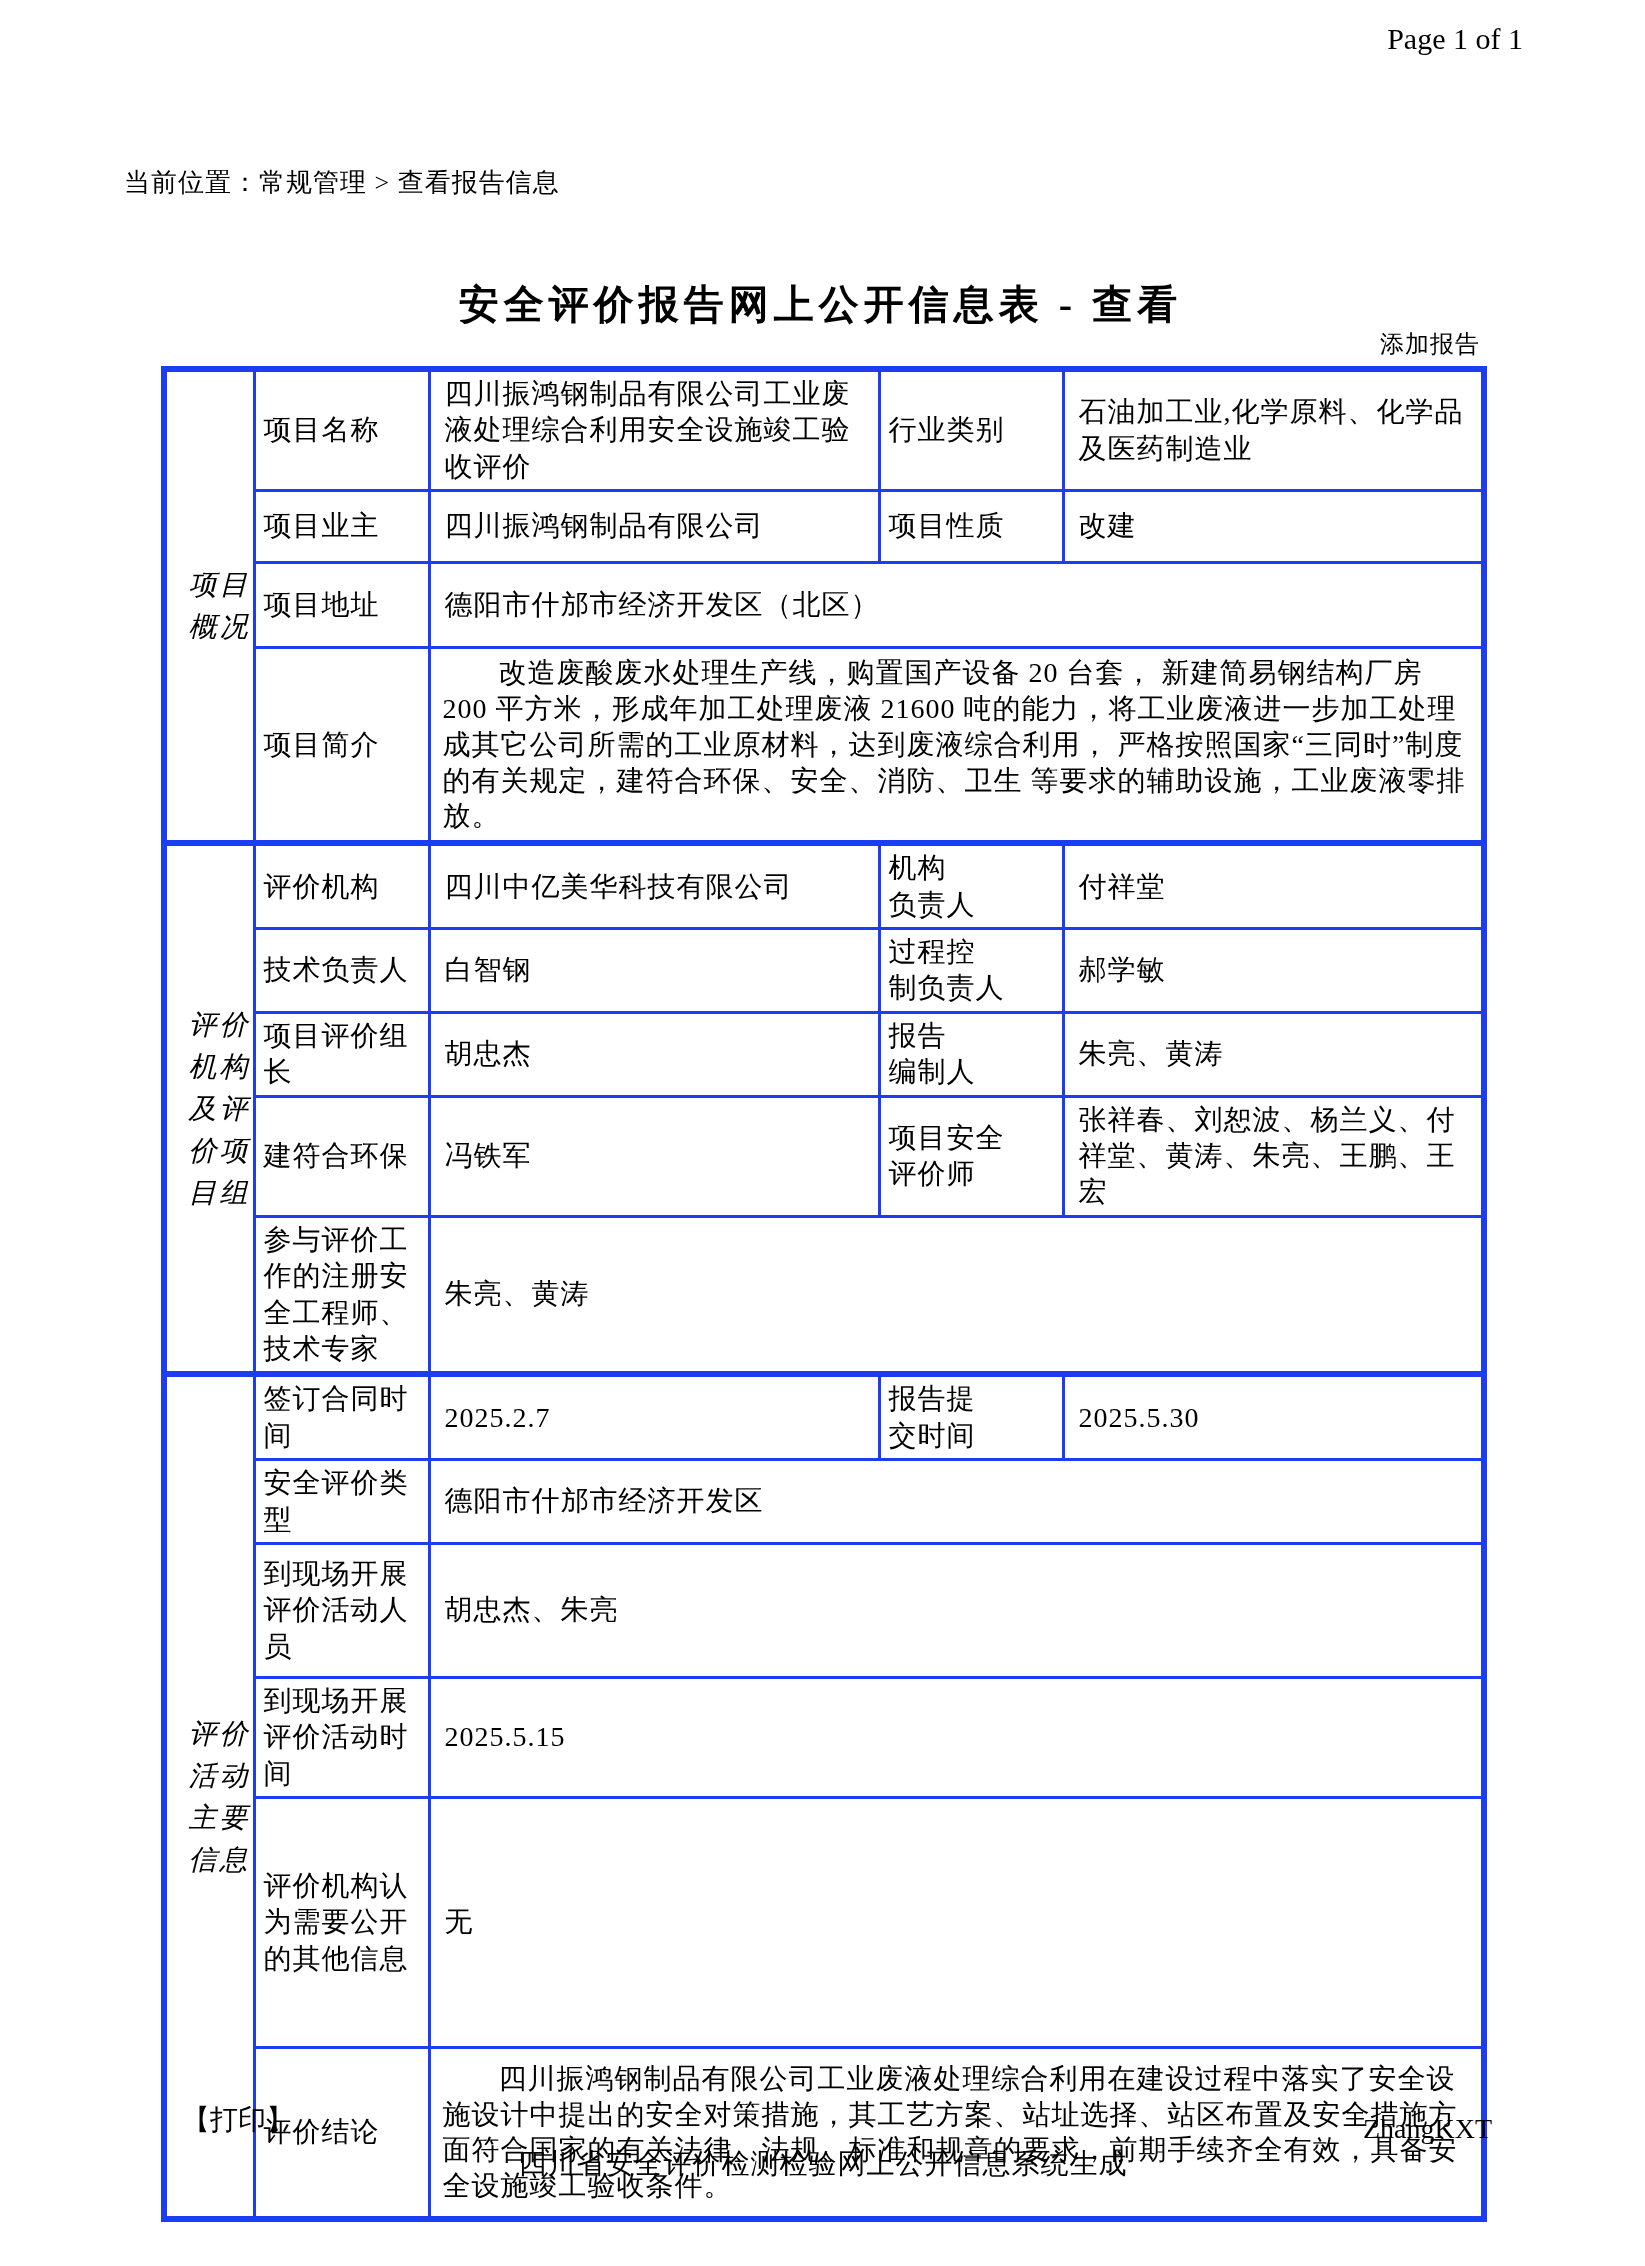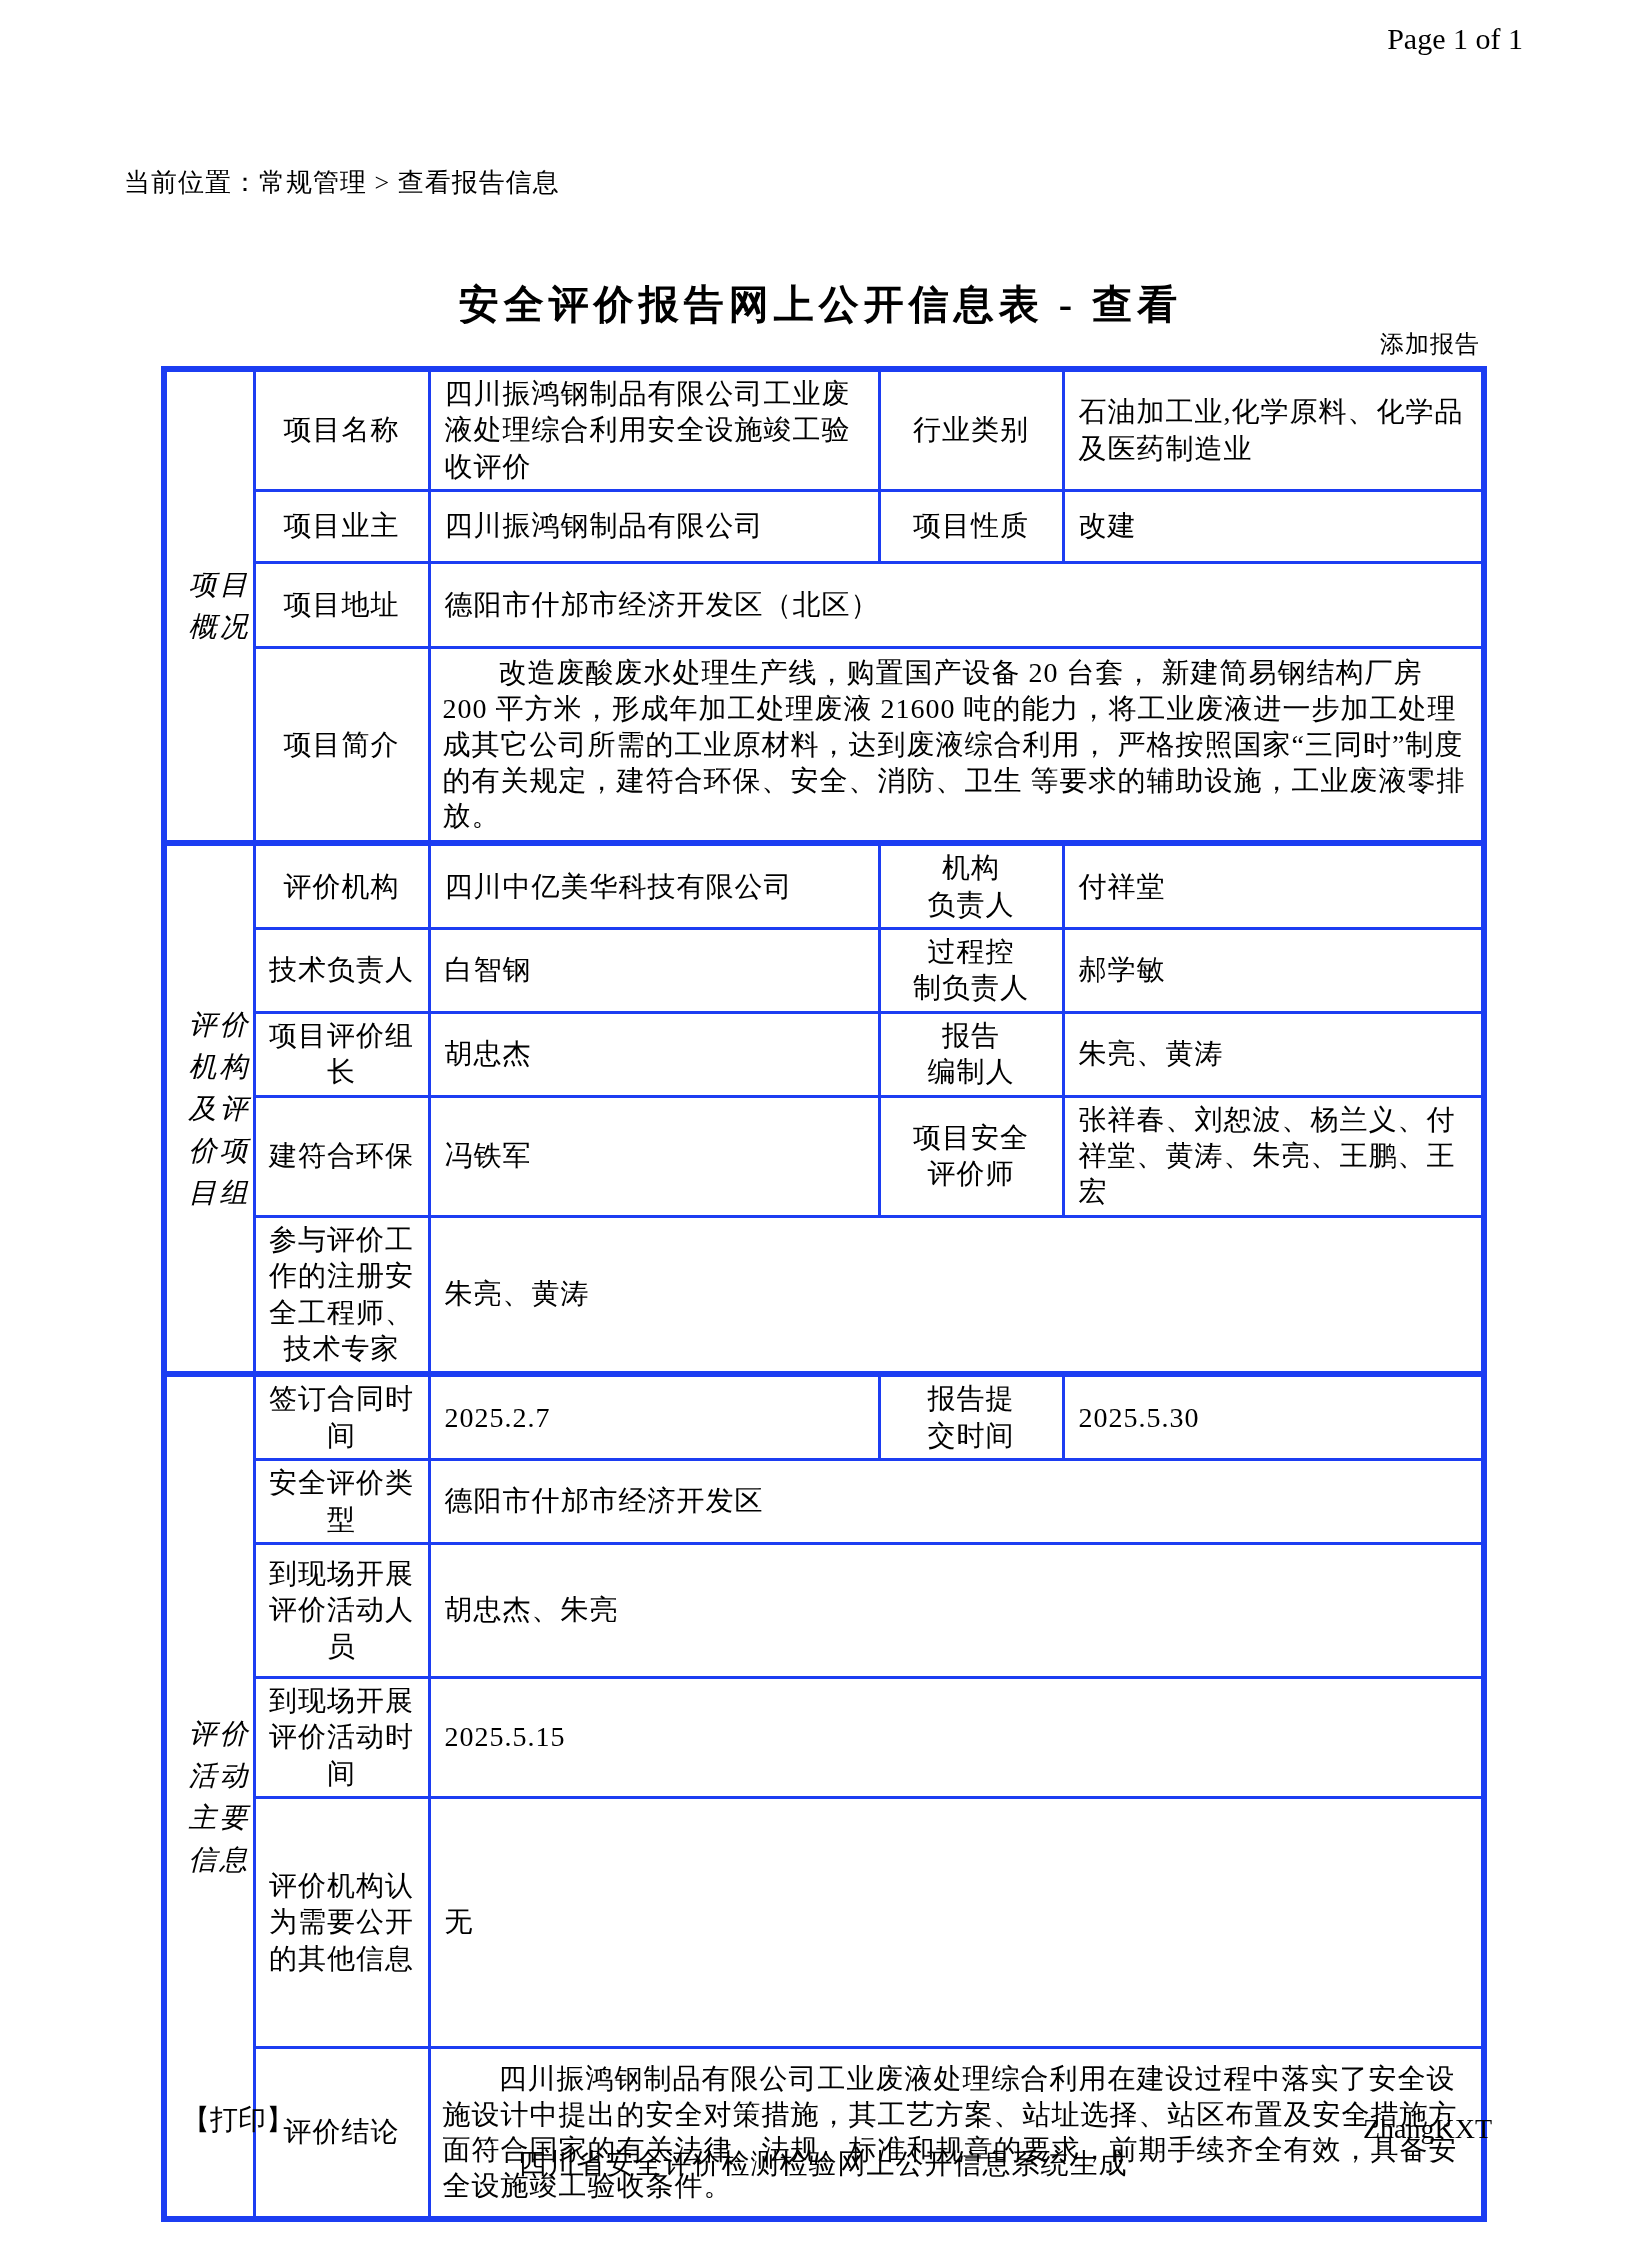--- a/index.html
+++ b/index.html
@@ -49,21 +49,21 @@
   tr.section-start td { border-top: 6px solid #1c3df2; }
   td.section-cell {
     text-align: right;
     white-space: pre-line;
     line-height: 1.5;
     letter-spacing: 3px;
     padding: 4px 2px;
     font-style: italic;
   }
   td.cell-label {
-    text-align: center;
+    text-align: left;
     white-space: pre-line;
     line-height: 1.3;
     padding: 4px 8px;
     letter-spacing: 1px;
   }
   td.cell-value {
     text-align: left;
     padding: 4px 14px;
     line-height: 1.3;
     letter-spacing: 1px;

